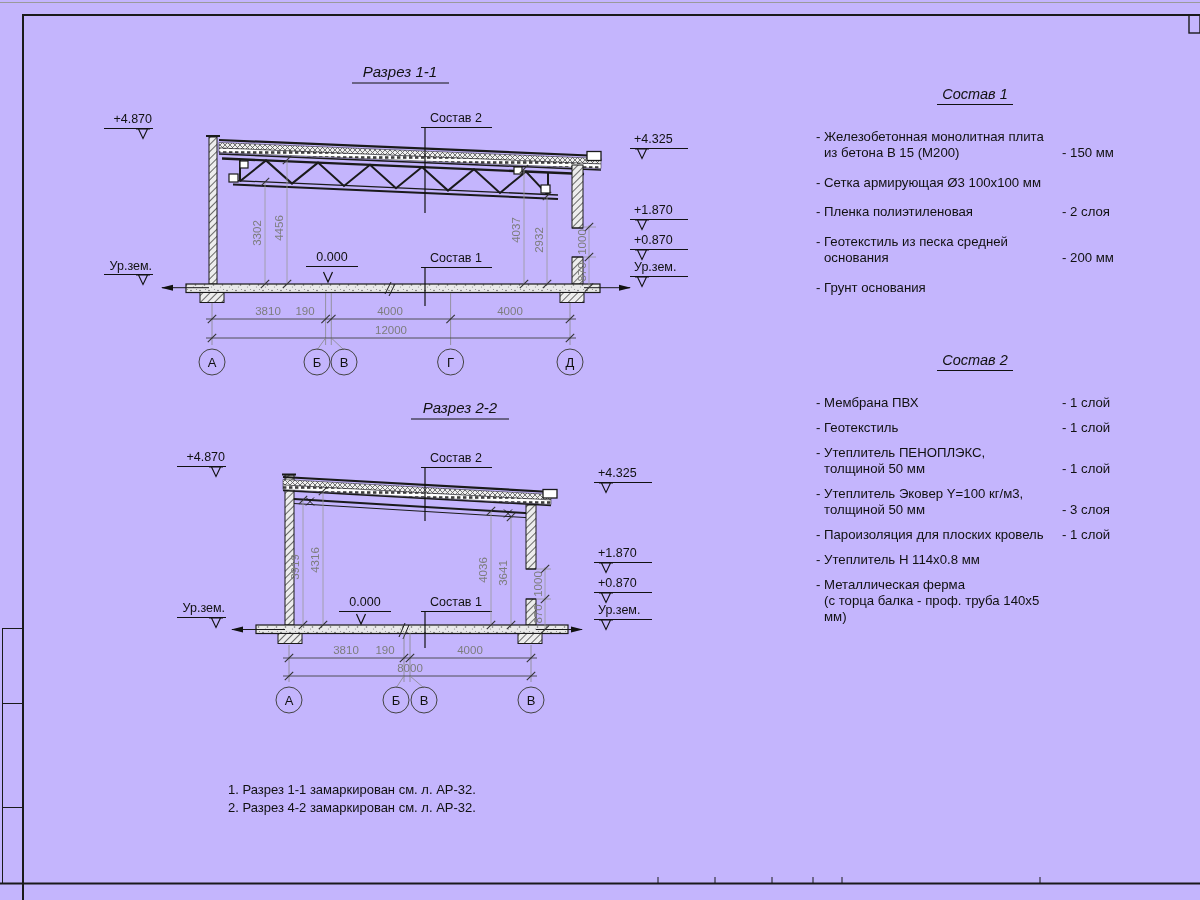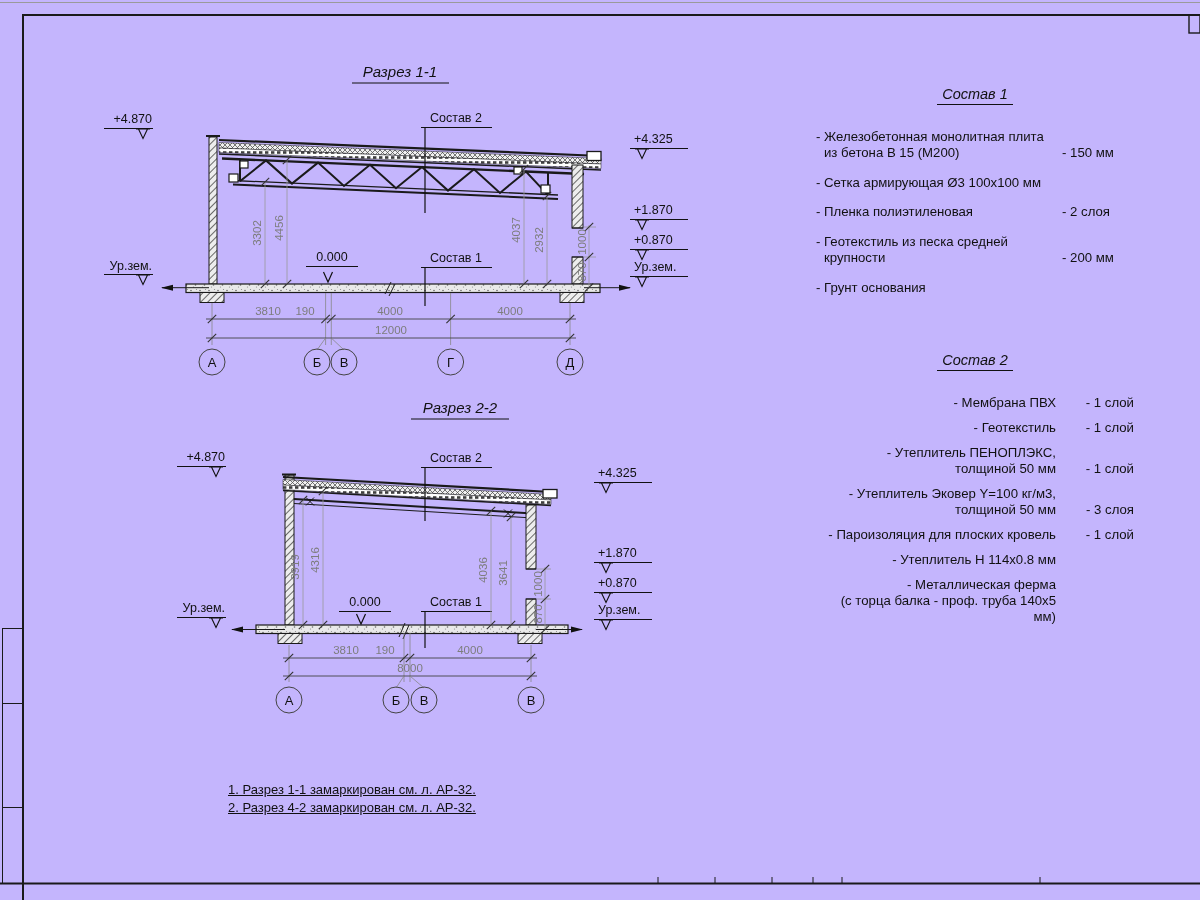--- a/index.html
+++ b/index.html
@@ -9,25 +9,25 @@
   svg text{font-family:"Liberation Sans",sans-serif;fill:#111;}
   .dimtxt{fill:#7d7d7d;font-size:11.5px;}
   .axtxt{font-size:13px;}
   .lbl{font-size:12.5px;}
   .sect-title{font-size:15px;font-style:italic;}
   .sostav{position:absolute;width:318px;font-size:13.2px;line-height:16.5px;}
   .sostav .ttl{text-align:center;margin-bottom:24px;}
   .sostav .ttl span{display:inline-block;font-style:italic;font-size:14.5px;
                     border-bottom:1px solid #111;padding:0 5px 1px;}
   .sostav .item{display:flex;align-items:flex-end;margin-bottom:13px;}
-  .sostav2 .item{margin-bottom:9px;line-height:16px;text-align:right;}
+  .sostav2 .item{margin-bottom:9px;line-height:16px;}
   .sostav .nm{flex:1;padding-right:6px;}
   .sostav .nm .cont{padding-left:8px;}
   .sostav .vl{width:72px;flex:none;white-space:nowrap;}
-  .notes{position:absolute;left:228px;top:781px;font-size:13px;line-height:17.5px;text-decoration:underline;}
+  .notes{position:absolute;left:228px;top:781px;font-size:13px;line-height:17.5px;}
 </style>
 </head>
 <body>
 
 <div class="sheet">
 
 <svg width="1200" height="900" viewBox="0 0 1200 900">
   <defs>
     <pattern id="wallHatch" width="5" height="5" patternUnits="userSpaceOnUse" patternTransform="rotate(45)">
       <rect width="5" height="5" fill="#ededed"></rect>
@@ -385,21 +385,21 @@
   </div>
   <div class="item">
     <div class="nm">
           <div>- Пленка полиэтиленовая</div>
         </div>
     <div class="vl">-  2 слоя</div>
   </div>
   <div class="item">
     <div class="nm">
           <div>- Геотекстиль из песка средней</div>
-          <div class="cont">крупности</div>
+          <div class="cont">основания</div>
         </div>
     <div class="vl">- 200 мм</div>
   </div>
   <div class="item">
     <div class="nm">
           <div>- Грунт основания</div>
         </div>
     <div class="vl"></div>
   </div>
 </div>

